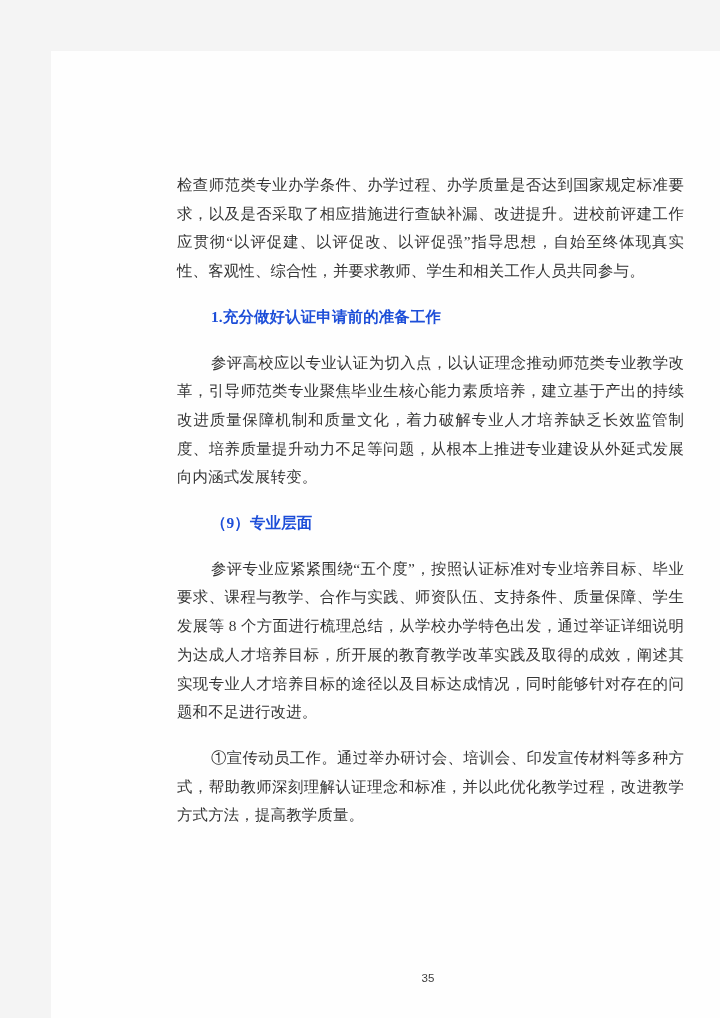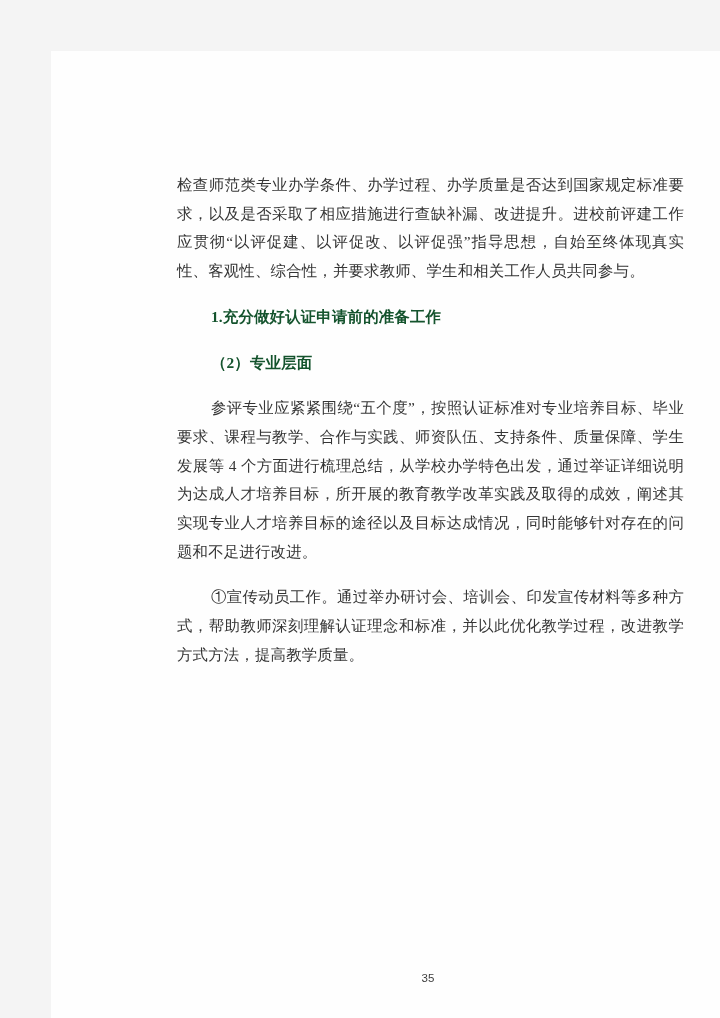--- a/index.html
+++ b/index.html
@@ -27,39 +27,40 @@
     letter-spacing: 0.2px;
   }
   .para {
     text-indent: 2.2em;
   }
   .para-continued {
     text-indent: 0;
   }
   .heading {
     font-weight: bold;
-    color: #14532d;
+    color: #1d4ed8;
     text-indent: 2.2em;
   }
   .page-number {
     position: absolute;
     left: 0;
     bottom: 68px;
     width: 100%;
     text-align: center;
     font-family: "Liberation Sans", "DejaVu Sans", sans-serif;
     font-size: 11.5px;
     color: #3c3c3c;
   }
 </style>
 </head>
 <body>
 
 <div class="page">
   <div class="text-block">
     <p class="para para-continued">检查师范类专业办学条件、办学过程、办学质量是否达到国家规定标准要求，以及是否采取了相应措施进行查缺补漏、改进提升。进校前评建工作应贯彻“以评促建、以评促改、以评促强”指导思想，自始至终体现真实性、客观性、综合性，并要求教师、学生和相关工作人员共同参与。</p>
     <p class="heading">1.充分做好认证申请前的准备工作</p>
-    <p class="heading">（2）专业层面</p>
-    <p class="para">参评专业应紧紧围绕“五个度”，按照认证标准对专业培养目标、毕业要求、课程与教学、合作与实践、师资队伍、支持条件、质量保障、学生发展等 4 个方面进行梳理总结，从学校办学特色出发，通过举证详细说明为达成人才培养目标，所开展的教育教学改革实践及取得的成效，阐述其实现专业人才培养目标的途径以及目标达成情况，同时能够针对存在的问题和不足进行改进。</p>
+    <p class="para">参评高校应以专业认证为切入点，以认证理念推动师范类专业教学改革，引导师范类专业聚焦毕业生核心能力素质培养，建立基于产出的持续改进质量保障机制和质量文化，着力破解专业人才培养缺乏长效监管制度、培养质量提升动力不足等问题，从根本上推进专业建设从外延式发展向内涵式发展转变。</p>
+    <p class="heading">（9）专业层面</p>
+    <p class="para">参评专业应紧紧围绕“五个度”，按照认证标准对专业培养目标、毕业要求、课程与教学、合作与实践、师资队伍、支持条件、质量保障、学生发展等 8 个方面进行梳理总结，从学校办学特色出发，通过举证详细说明为达成人才培养目标，所开展的教育教学改革实践及取得的成效，阐述其实现专业人才培养目标的途径以及目标达成情况，同时能够针对存在的问题和不足进行改进。</p>
     <p class="para">①宣传动员工作。通过举办研讨会、培训会、印发宣传材料等多种方式，帮助教师深刻理解认证理念和标准，并以此优化教学过程，改进教学方式方法，提高教学质量。</p>
   </div>
   <div class="page-number">35</div>
 </div>
 
 </body></html>

